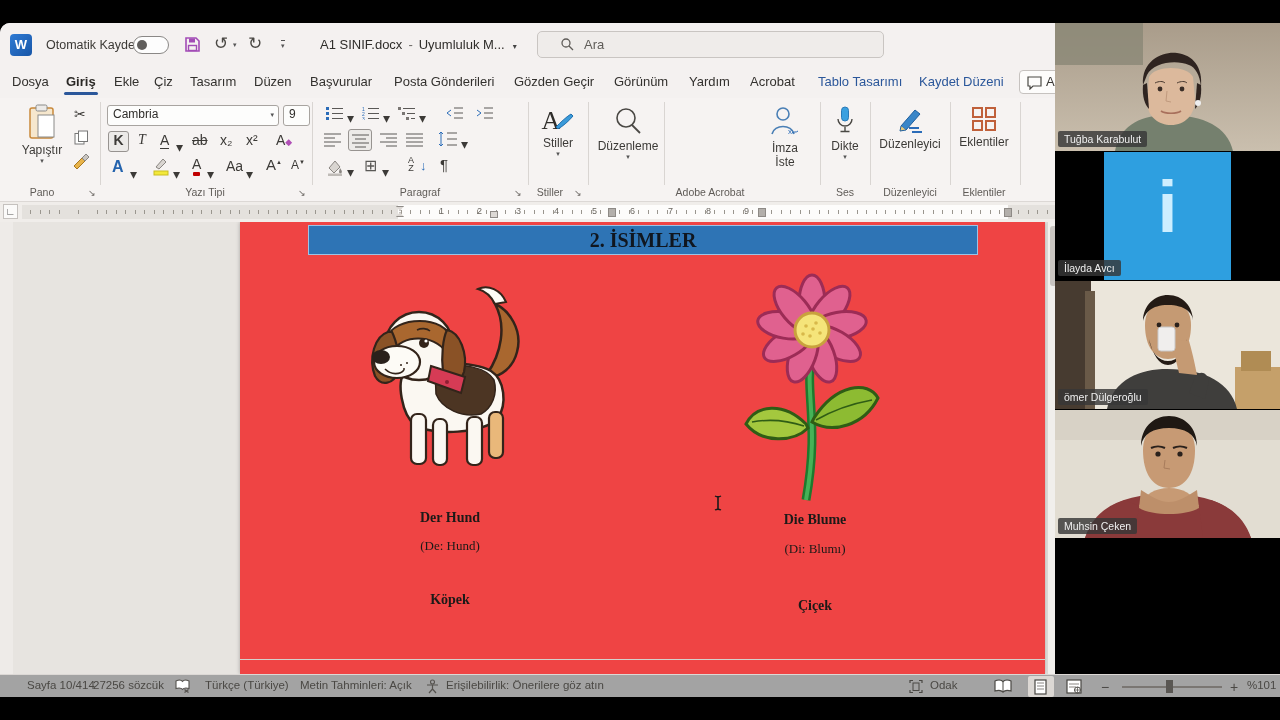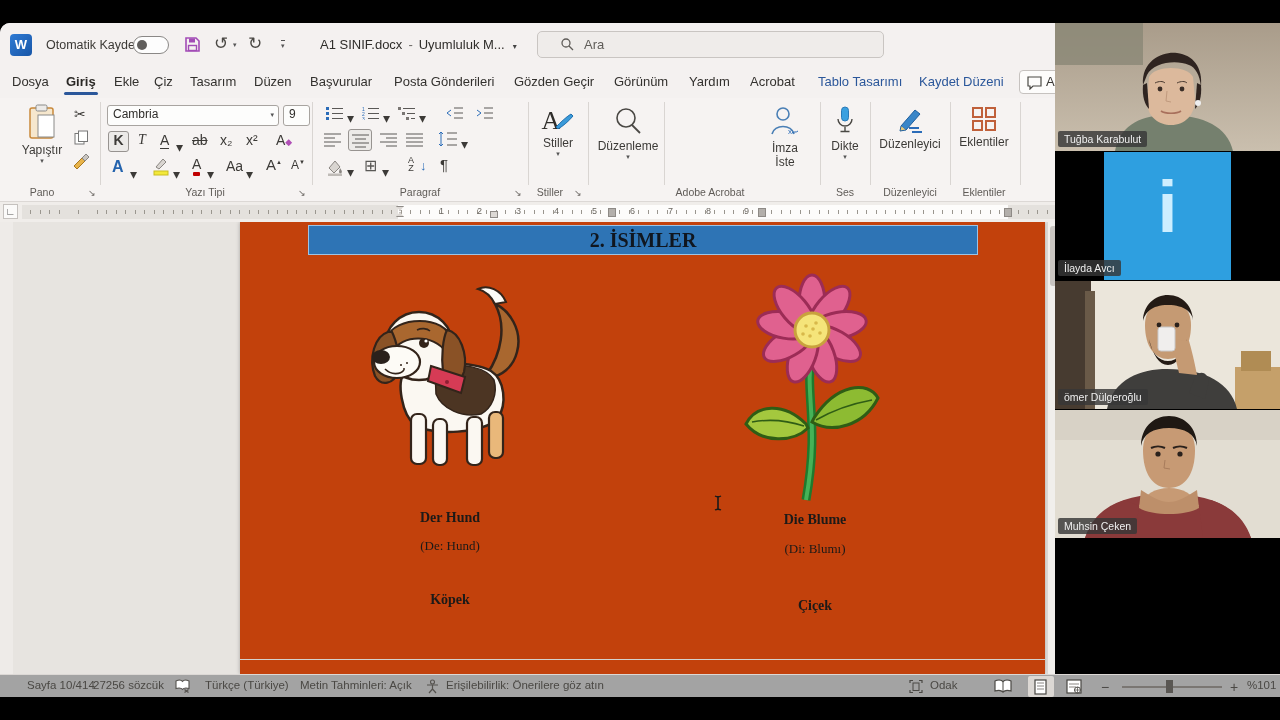--- a/index.html
+++ b/index.html
@@ -57,21 +57,21 @@
   #tabsel { position:absolute; left:3px; top:2px; width:15px; height:15px; background:#fbfaf9; border:1px solid #c5c1be; font-size:10px; color:#555; text-align:center; line-height:14px; }
   #hruler { position:absolute; left:22px; right:0; top:3px; height:14px; background:#e4e1dd; }
   #hruler .white { position:absolute; left:376px; width:610px; top:0; bottom:0; background:#fdfcfb; }
   #hruler .ticks { position:absolute; left:0; right:0; top:5px; height:4px; background:repeating-linear-gradient(to right,transparent 0 8.5px,#9a968f 8.5px 9.5px); }
   .rnum { position:absolute; top:1px; font-size:9px; color:#6a6660; }
   .rmark { position:absolute; background:#b3afab; border:1px solid #8e8a86; }
 
   
   #docarea { position:relative; height:452px; background:#e7e4e0; overflow:hidden; }
   #vruler { position:absolute; left:0; top:0; bottom:0; width:13px; background:#eeebe8; }
-  #page { position:absolute; left:240px; top:0; width:805px; height:452px; background:#c2410c; box-shadow:0 0 4px rgba(0,0,0,.28); }
+  #page { position:absolute; left:240px; top:0; width:805px; height:452px; background:#ef4444; box-shadow:0 0 4px rgba(0,0,0,.28); }
   #scrollbar { position:absolute; right:222px; top:0; bottom:0; width:11px; background:#f1efec; border-left:1px solid #dad6d3; }
   #scroll-thumb { position:absolute; left:2px; top:4px; width:7px; height:60px; background:#c9c5c1; border-radius:3px; }
   #banner { position:absolute; left:68px; top:3px; width:670px; height:30px; background:#2e74b5; border:1px solid #9cc3e5; text-align:center; font-family:"Liberation Serif",serif; font-size:20px; font-weight:bold; color:#10161f; line-height:29px; }
   .wordcol { position:absolute; text-align:center; font-family:"Liberation Serif",serif; color:#1c1a18; }
   .w-title { font-size:14px; font-weight:bold; }
   .w-pron { font-size:13px; }
   .w-tr { font-size:14px; font-weight:bold; }
   #table-line { position:absolute; left:0; right:0; top:437px; height:1px; background:#d4d1cc; }
   #ibeam { position:absolute; left:712px; top:272px; }
 

